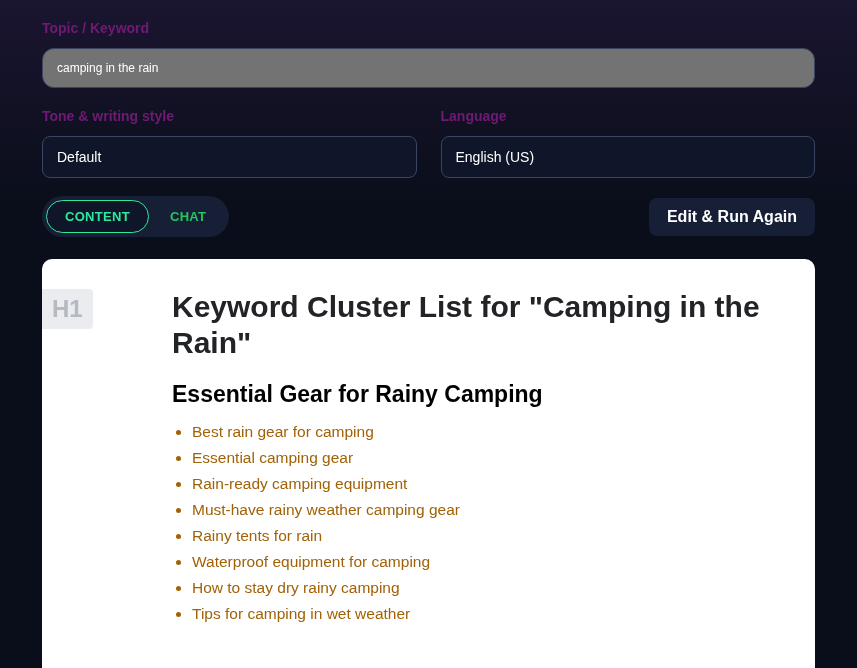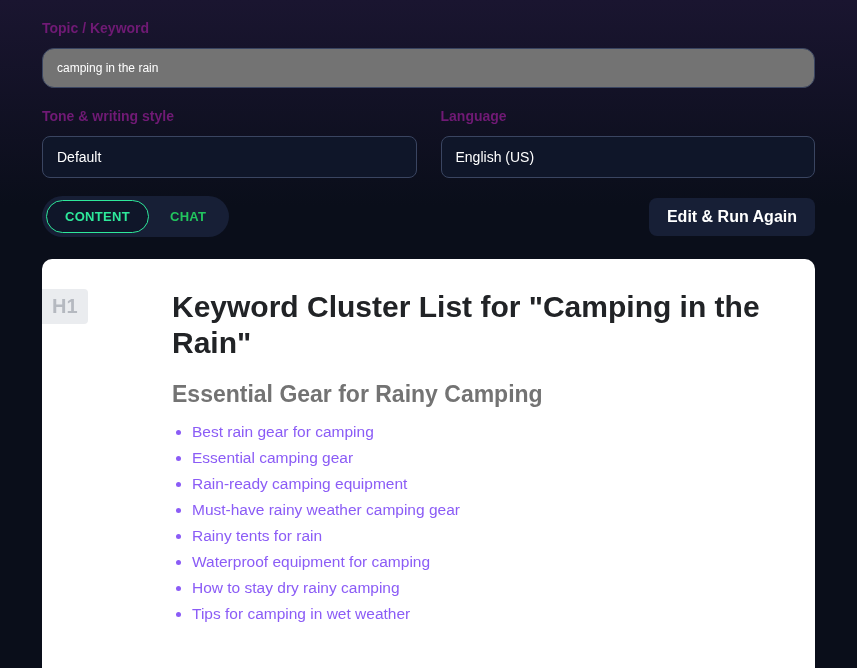--- a/index.html
+++ b/index.html
@@ -114,48 +114,48 @@
       overflow: hidden;
       color: #222;
     }
     .h1-badge {
       position: absolute;
       left: 0;
       top: 30px;
       background: #eaecef;
       color: #b5b9c0;
       font-weight: 800;
-      font-size: 20px;
+      font-size: 24px;
       padding: 6px 10px;
       border-radius: 0 4px 4px 0;
     }
     .content-card h1 {
       font-size: 30px;
       font-weight: 800;
       color: #212326;
       line-height: 1.2;
       margin-bottom: 20px;
     }
     .content-card h2 {
       font-size: 23px;
       font-weight: 800;
-      color: #737373;
+      color: #000000;
       margin-bottom: 12px;
       margin-top: 22px;
     }
     .content-card h2:first-of-type {
       margin-top: 0;
     }
     .content-card ul {
       list-style: disc;
       padding-left: 20px;
     }
     .content-card li {
       font-size: 15.5px;
-      color: #8b5cf6;
+      color: #a16207;
       line-height: 1.55;
       margin-bottom: 2px;
     }
   </style>
 </head>
 <body>
 
 <div class="container">
 
   <div>

